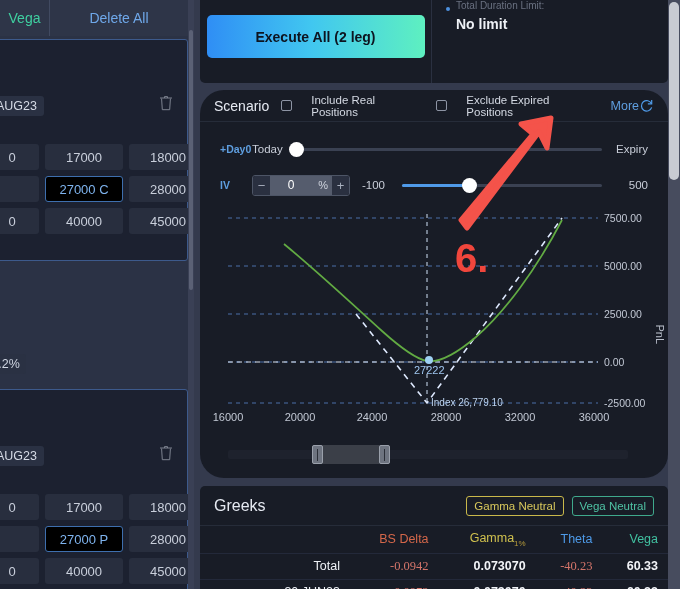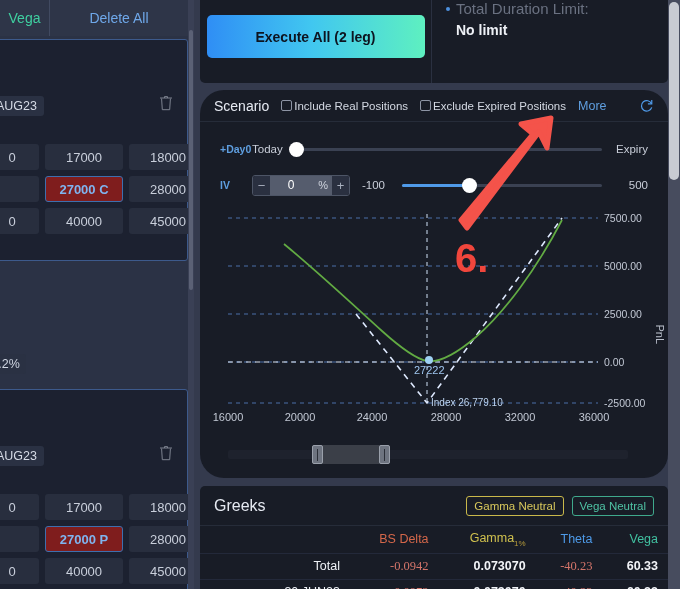--- a/index.html
+++ b/index.html
@@ -53,22 +53,22 @@
     position: absolute; left: 44px; top: 104px;
     display: grid; grid-template-columns: 54px 78px 78px;
     gap: 6px 6px;
   }
   .strike-cell {
     height: 26px; background: #282e3e; border-radius: 3px;
     display: flex; align-items: center; justify-content: center;
     font-size: 13px; color: #c9cfdb;
   }
   .strike-cell.sel {
-    background: #7f1d1d; color: #7fb4ef;
-    border: 1px solid #3e6fae; font-weight: bold;
+    background: #000000; color: #7fb4ef;
+    border: 1px solid #3e6fae; font-weight: normal;
   }
   .pct-chip {
     position: absolute; left: 30px; top: 314px;
     background: #2a3143; color: #d0d6e2;
     font-size: 12.5px; padding: 3px 6px; border-radius: 3px;
   }
 
   
   #main-col {
     position: absolute; left: 200px; top: 0; width: 468px; height: 589px;
@@ -90,34 +90,34 @@
     background: linear-gradient(90deg, #2f8ef5 0%, #41c7f0 48%, #5ef0c0 100%);
     color: #0d1420; font-size: 14px; font-weight: bold;
     font-family: "Liberation Sans", sans-serif; cursor: pointer;
   }
   #exec-right { flex: 1; padding: 10px 0 0 14px; position: relative; }
   .dur-row { display: flex; align-items: flex-start; gap: 6px; }
   .dur-dot {
     width: 4px; height: 4px; border-radius: 50%;
     background: #4d91e0; margin-top: 7px; flex: none;
   }
-  .dur-label { color: #6a7181; font-size: 15px; }
+  .dur-label { color: #6a7181; font-size: 10px; }
   .dur-val { color: #eef1f6; font-size: 14px; font-weight: bold; margin: 5px 0 0 10px; }
 
   
   #scenario-card {
     position: absolute; left: 0; top: 90px; width: 468px; height: 388px; border-radius: 24px;
   }
   #sc-head {
     height: 32px; display: flex; align-items: center;
     padding: 0 14px 0 14px;
     border-bottom: 1px solid #262c39;
   }
   #sc-title { color: #e6eaf2; font-size: 14px; margin-right: 12px; }
-  .chk-wrap { display: flex; align-items: center; gap: 2px; margin-right: 12px; cursor: pointer; }
+  .chk-wrap { display: flex; align-items: center; gap: 19px; margin-right: 12px; cursor: pointer; }
   .chk-box {
     width: 11px; height: 11px; border: 1px solid #8d94a4;
     border-radius: 2px; background: transparent;
   }
   .chk-label { color: #d3d8e2; font-size: 11.5px; }
   #sc-more { color: #5f9fe0; font-size: 12.5px; cursor: pointer; }
   #sc-refresh { margin-left: auto; width: 15px; height: 15px; cursor: pointer; }
 
   .slider-row { display: flex; align-items: center; height: 26px; padding: 0 20px; }
   #day-row { margin-top: 14px; }

